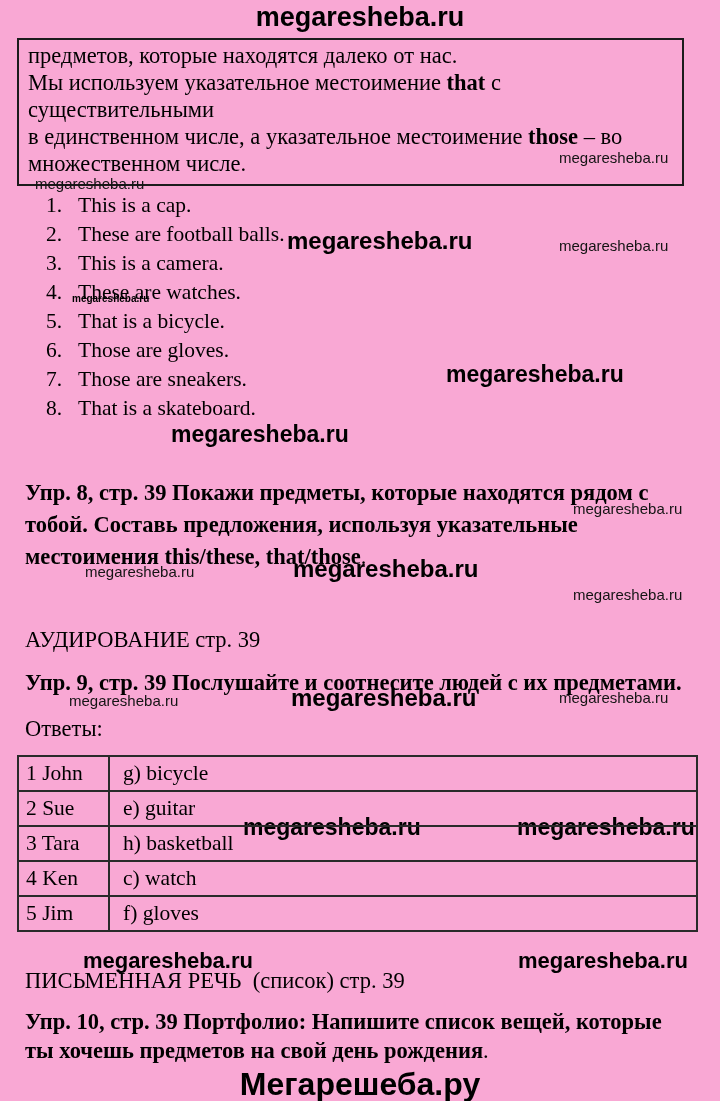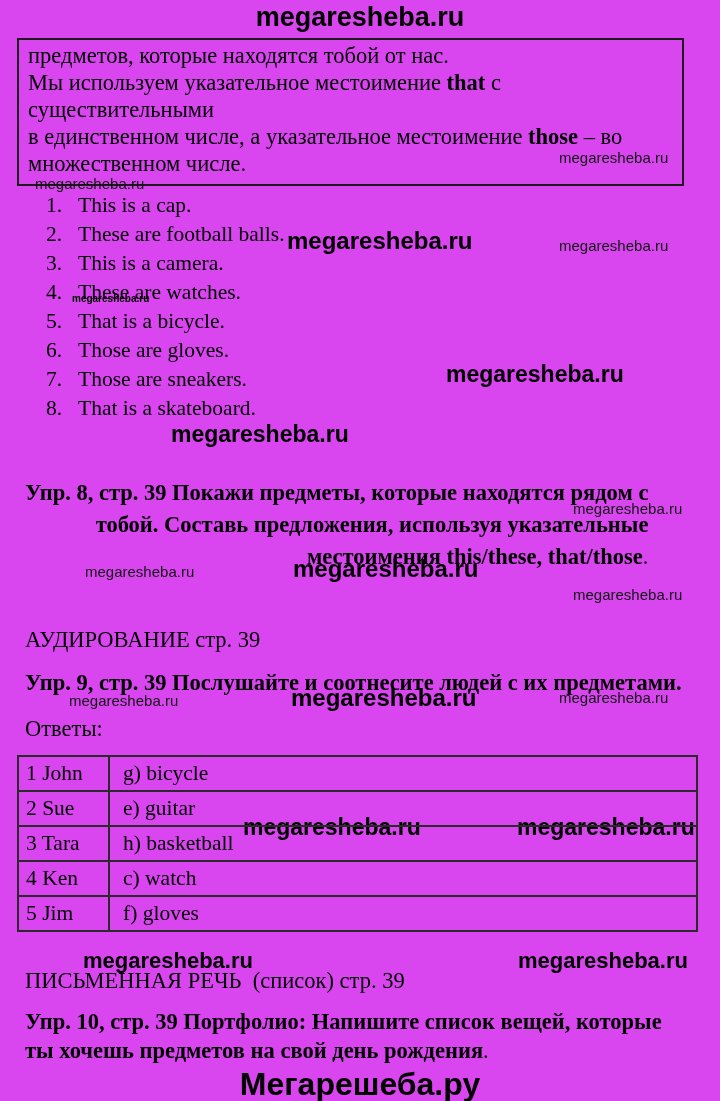--- a/index.html
+++ b/index.html
@@ -1,18 +1,18 @@
 <!DOCTYPE html>
 <html><head>
 <meta charset="utf-8">
 <style>
   html, body { margin:0; padding:0; background:#ffffff; }
   .page {
     position:relative; width:720px; height:1101px;
-    background:#d946ef; overflow:hidden; color:#000;
+    background:#f9a8d4; overflow:hidden; color:#000;
     font-family:"Liberation Serif", serif;
   }
 
   
   .site-title {
     position:absolute; top:2px; left:0; width:720px; text-align:center;
     font-family:"Liberation Sans", sans-serif; font-weight:bold; font-size:27px;
     letter-spacing:0px;
   }
   .footer-title {
@@ -54,21 +54,21 @@
   .w18 { left:518px; top:948px; font-size:22px; }
 
   
   .answers-list { position:absolute; left:46px; top:191px; font-size:21.5px; }
   .answer-row { height:29px; line-height:29px; display:flex; }
   .answer-num { width:22px; text-align:left; }
   .answer-text { margin-left:10px; }
 
   
   .ex-para { position:absolute; left:25px; font-weight:bold; font-size:22.5px; }
-  .ex8 { top:477px; line-height:32px;text-align:right; }
+  .ex8 { top:477px; line-height:32px; }
   .ex10 { top:979px; line-height:29px;margin-top:28px; }
   .ex-line { display:block; }
   .period { font-weight:normal; }
 
   .plain-heading { position:absolute; left:25px; font-size:22.5px; }
   .audition { top:627px; }
   .ex9 { top:670px; font-weight:bold; }
   .otvety { top:716px; }
   .writing { top:968px; white-space:pre; }
 
@@ -85,21 +85,21 @@
   .match-table td.item { width:569px; padding-left:13px; }
 </style>
 </head>
 <body>
 
 <div class="page">
 
   <div class="site-title">megaresheba.ru</div>
 
   <div class="intro-box">
-    <span class="ex-line">предметов, которые находятся тобой от нас.</span>
+    <span class="ex-line">предметов, которые находятся далеко от нас.</span>
     <span><span>Мы используем указательное местоимение </span><span class="bword">that</span><span> с существительными</span><br>
     <span>в единственном числе, а указательное местоимение </span><span class="bword">those</span><span> – во</span><br>
     <span>множественном числе.</span></span>
   </div>
 
   <div class="wm w1">megaresheba.ru</div>
   <div class="wm w2">megaresheba.ru</div>
   <div class="wm b w3">megaresheba.ru</div>
   <div class="wm w4">megaresheba.ru</div>
   <div class="wm b w5">megaresheba.ru</div>

